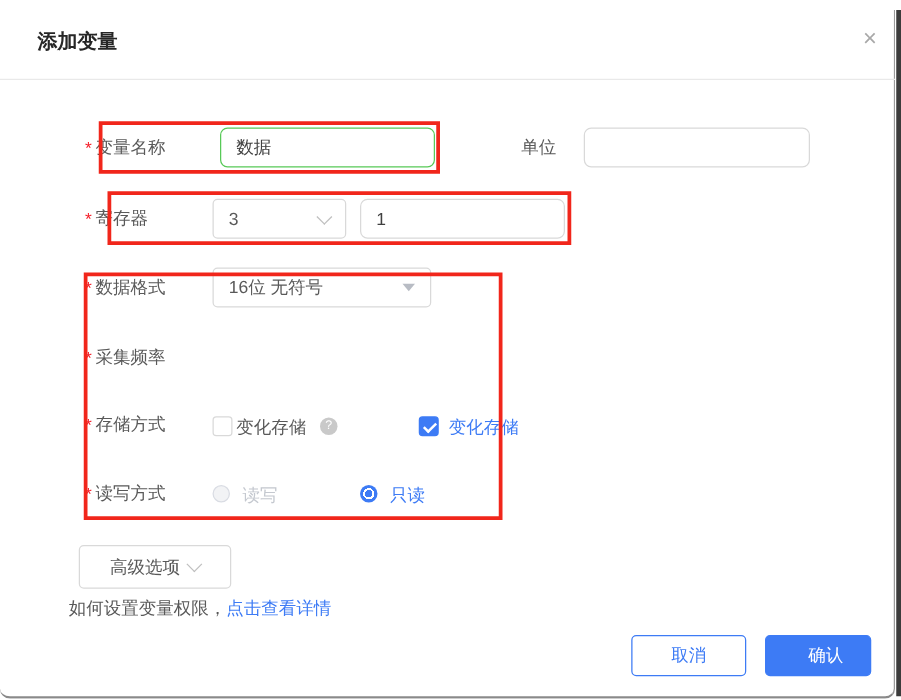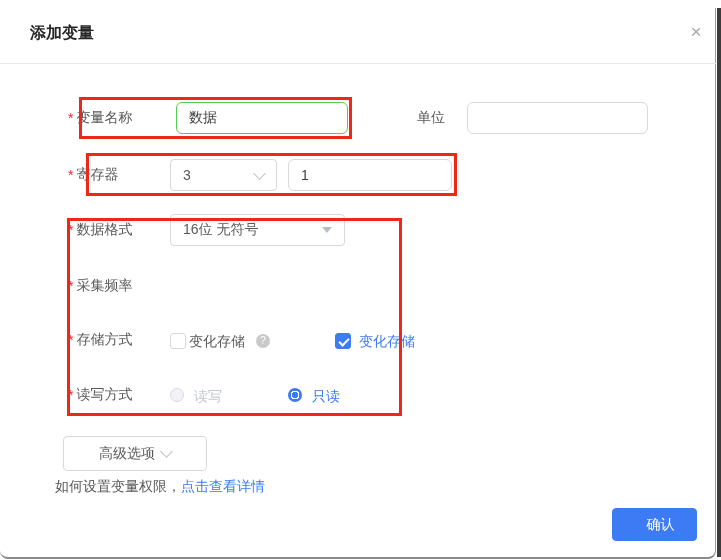--- a/index.html
+++ b/index.html
@@ -42,21 +42,21 @@
   .cbx.on{background:#3d7bf5;border-color:#3d7bf5;}
   .cbx.on::after{content:"";position:absolute;left:5px;top:2px;width:4px;height:8px;
                  border:solid #fff;border-width:0 2px 2px 0;transform:rotate(45deg);}
   .helpc{position:absolute;width:14px;height:14px;border-radius:50%;background:#c9c9c9;color:#fff;
          font-size:10px;line-height:14px;text-align:center;cursor:pointer;}
 
   .radio{position:absolute;width:14px;height:14px;border-radius:50%;box-sizing:border-box;cursor:pointer;}
   .radio.off{background:#f2f3f5;border:1px solid #d9dce3;}
   .radio.on{background:radial-gradient(circle,#3d7bf5 0,#3d7bf5 3px,#fff 3px,#fff 4.5px,#3d7bf5 4.5px);}
 
-  .adv-btn{position:absolute;left:63px;top:428px;width:144px;height:35px;border:1px solid #d9d9d9;
+  .adv-btn{position:absolute;left:63px;top:428px;width:122px;height:35px;border:1px solid #d9d9d9;
            border-radius:4px;background:#fff;display:flex;align-items:center;justify-content:center;gap:7px;
            font-size:14px;color:#595959;cursor:pointer;box-sizing:border-box;}
   .help-line{position:absolute;left:55px;top:470px;font-size:14px;color:#595959;white-space:nowrap;}
   .help-line a{color:#3d7bf5;text-decoration:none;cursor:pointer;}
 
   .btn{position:absolute;top:500px;height:33px;border-radius:4px;font-size:14px;display:flex;
        align-items:center;justify-content:center;cursor:pointer;box-sizing:border-box;
        font-family:"Liberation Sans","DejaVu Sans",sans-serif;}
   .btn.cancel{left:505px;width:92px;background:#fff;border:1px solid #3d7bf5;color:#3d7bf5;}
   .btn.confirm{left:612px;width:85px;background:#3d7bf5;border:1px solid #3d7bf5;color:#fff;padding-left:12px;}
@@ -130,17 +130,18 @@
 
     <div class="adv-btn">
       <span>高级选项</span>
       <span class="chev"></span>
     </div>
 
     <div class="help-line">
       <span>如何设置变量权限，</span><a>点击查看详情</a>
     </div>
 
+    <div class="btn cancel">取消</div>
     <div class="btn confirm">确认</div>
   </div>
 
   <div class="dark-strip"></div>
 </div>
 
 </body></html>

